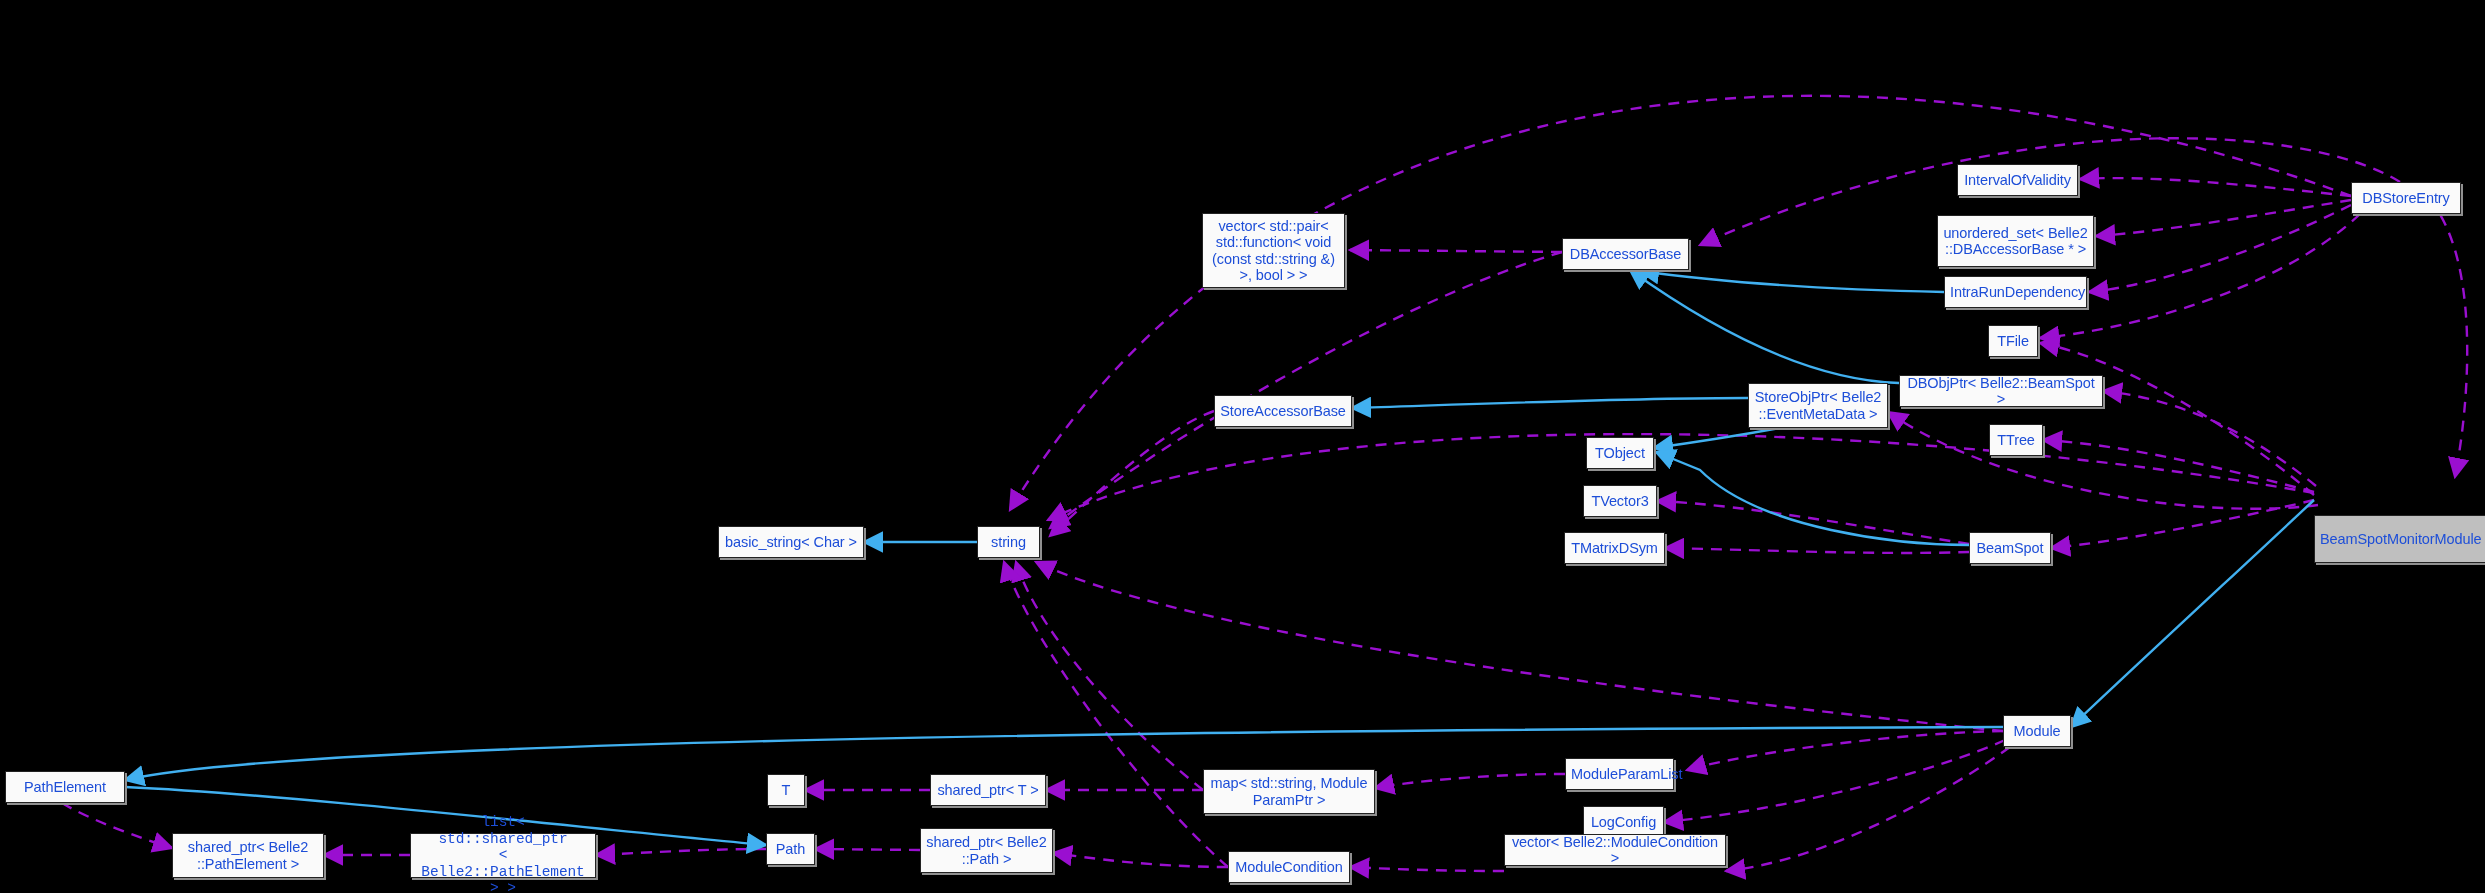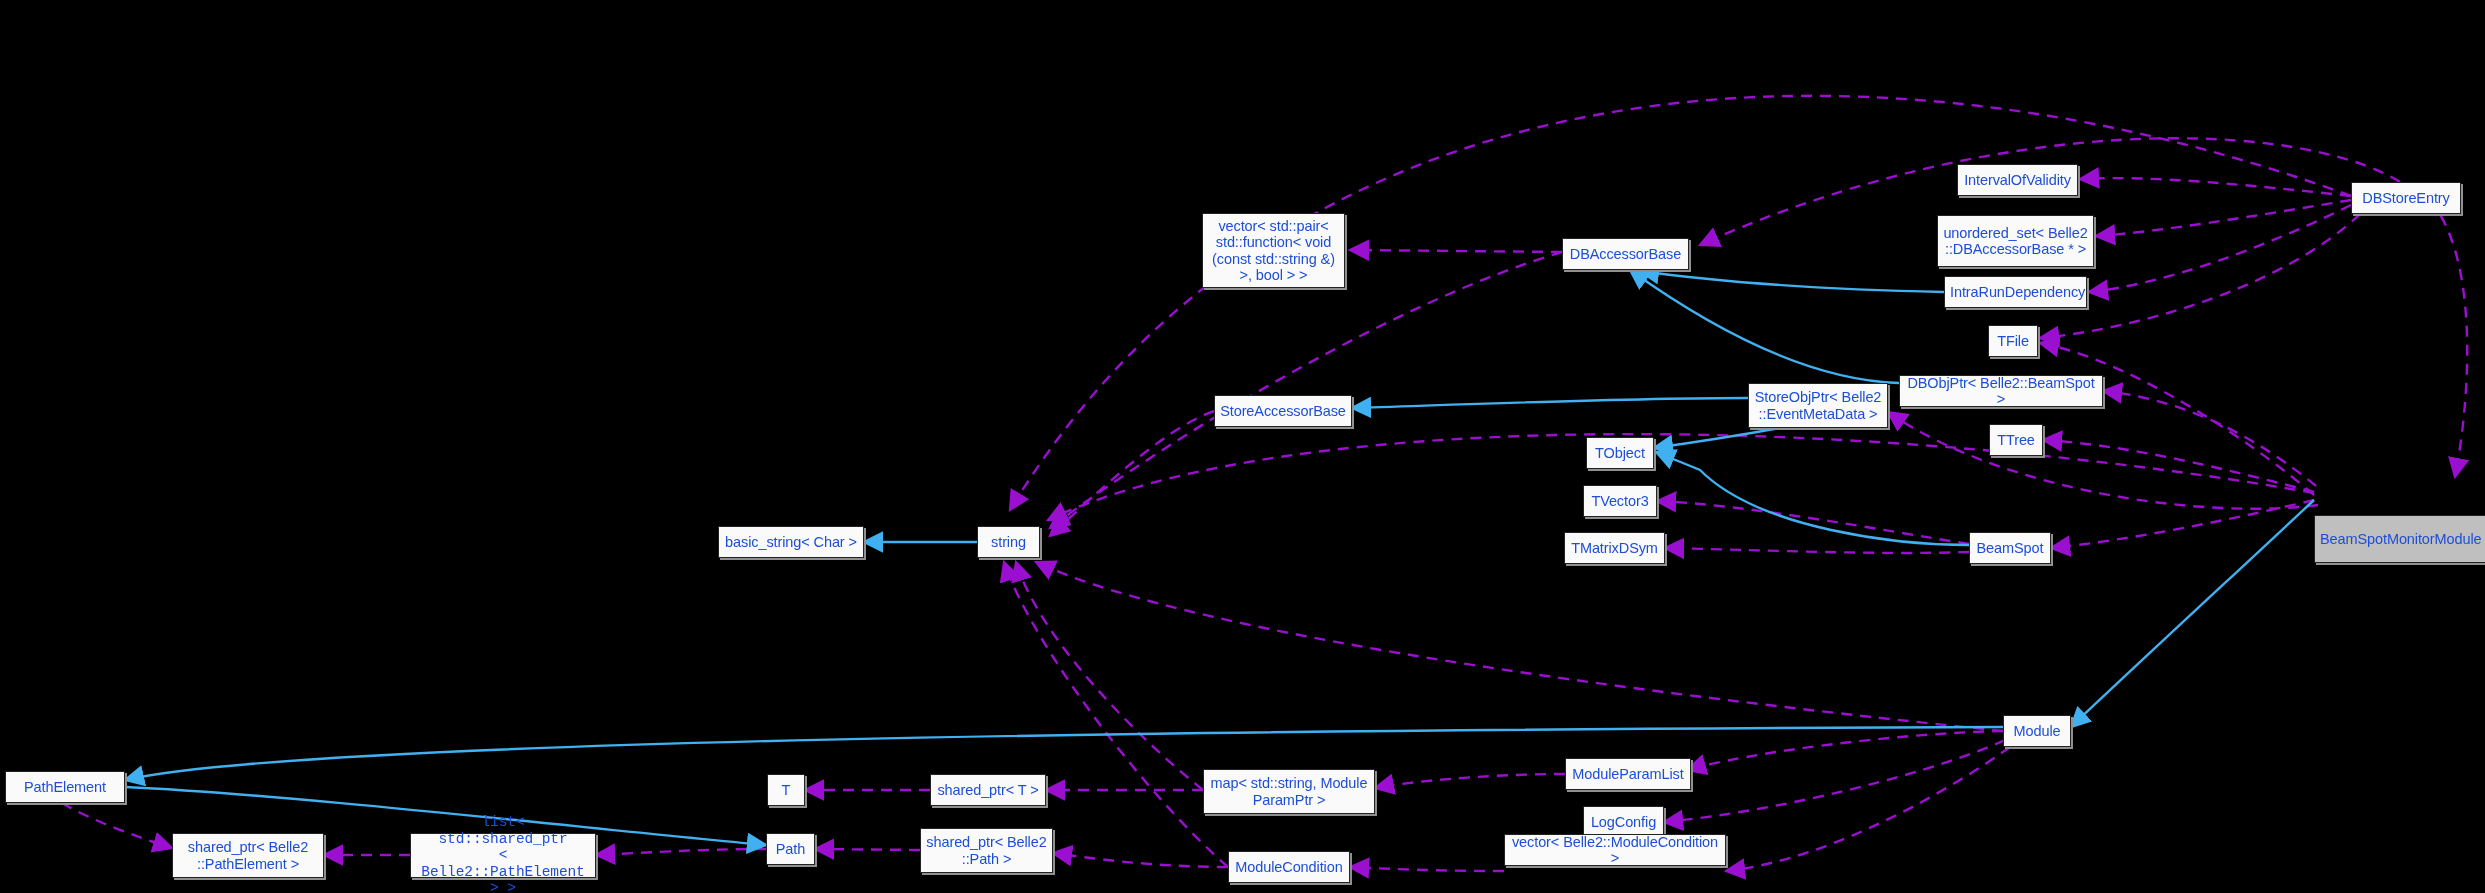--- a/index.html
+++ b/index.html
@@ -130,21 +130,21 @@
 (const std::string &amp;)
 &gt;, bool &gt; &gt;</span></div>
       <div class="node" style="left: 1214px; top: 395px; width: 138px; height: 32px;"><span class="node-label">StoreAccessorBase</span></div>
       <div class="node" style="left: 1203px; top: 769px; width: 172px; height: 45px;"><span class="node-label">map&lt; std::string, Module
 ParamPtr &gt;</span></div>
       <div class="node" style="left: 1228px; top: 851px; width: 122px; height: 32px;"><span class="node-label">ModuleCondition</span></div>
       <div class="node" style="left: 1562px; top: 238px; width: 127px; height: 32px;"><span class="node-label">DBAccessorBase</span></div>
       <div class="node" style="left: 1586px; top: 437px; width: 68px; height: 32px;"><span class="node-label">TObject</span></div>
       <div class="node" style="left: 1583px; top: 485px; width: 74px; height: 32px;"><span class="node-label">TVector3</span></div>
       <div class="node" style="left: 1564px; top: 532px; width: 101px; height: 32px;"><span class="node-label">TMatrixDSym</span></div>
-      <div class="node" style="left: 1565px; top: 758px; width: 126px; height: 32px;"><span class="node-label">ModuleParamList</span></div>
+      <div class="node" style="left: 1565px; top: 758px; width: 109px; height: 32px;"><span class="node-label">ModuleParamList</span></div>
       <div class="node" style="left: 1583px; top: 806px; width: 81px; height: 32px;"><span class="node-label">LogConfig</span></div>
       <div class="node" style="left: 1504px; top: 834px; width: 222px; height: 32px;"><span class="node-label">vector&lt; Belle2::ModuleCondition &gt;</span></div>
       <div class="node" style="left: 1748px; top: 383px; width: 140px; height: 45px;"><span class="node-label">StoreObjPtr&lt; Belle2
 ::EventMetaData &gt;</span></div>
       <div class="node" style="left: 1957px; top: 164px; width: 121px; height: 32px;"><span class="node-label">IntervalOfValidity</span></div>
       <div class="node" style="left: 1937px; top: 215px; width: 157px; height: 52px;"><span class="node-label">unordered_set&lt; Belle2
 ::DBAccessorBase * &gt;</span></div>
       <div class="node" style="left: 1944px; top: 276px; width: 143px; height: 32px;"><span class="node-label">IntraRunDependency</span></div>
       <div class="node" style="left: 1988px; top: 325px; width: 50px; height: 32px;"><span class="node-label">TFile</span></div>
       <div class="node" style="left: 1899px; top: 375px; width: 204px; height: 32px;"><span class="node-label">DBObjPtr&lt; Belle2::BeamSpot &gt;</span></div>

